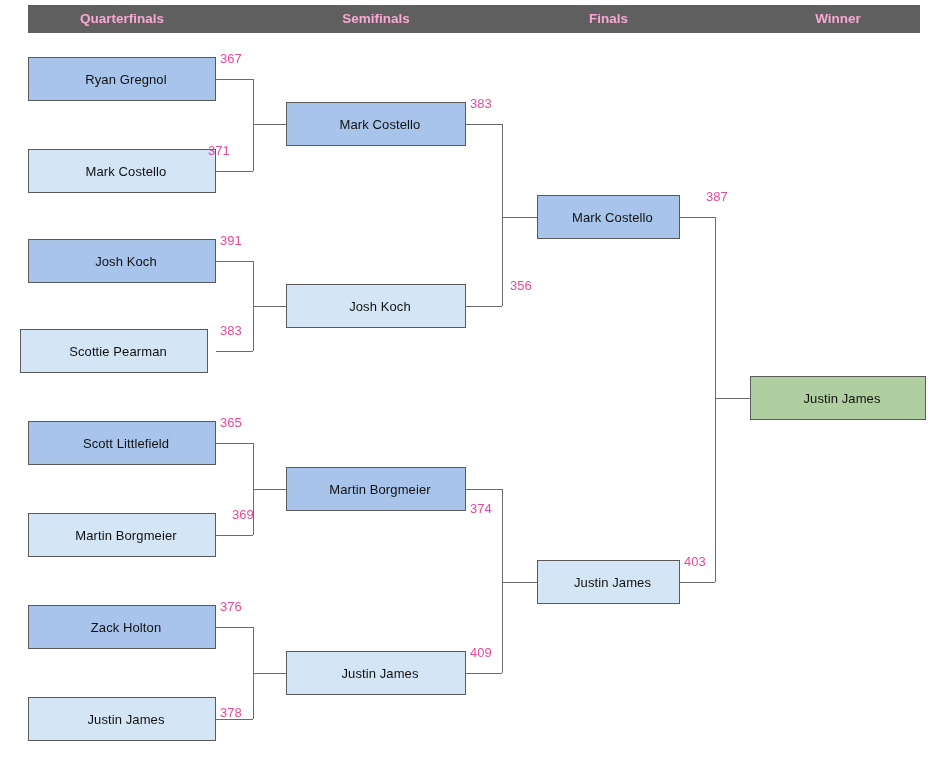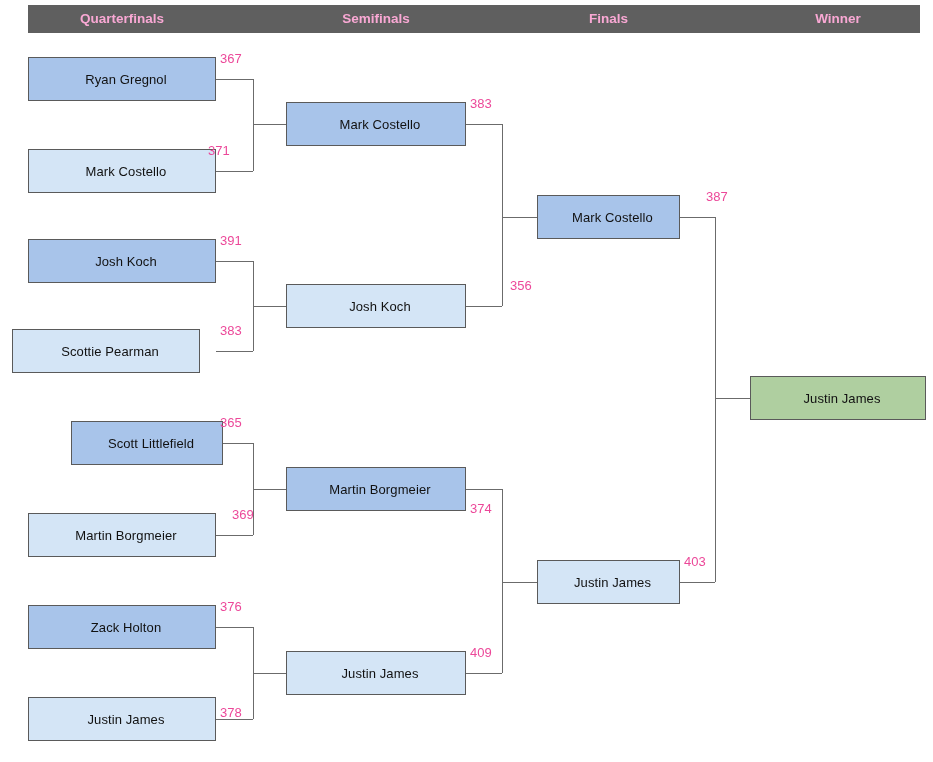--- a/index.html
+++ b/index.html
@@ -100,24 +100,24 @@
 
   <div class="box winner-seed" style="left:28px;top:57px;width:188px;height:44px;">Ryan Gregnol</div>
   <div class="score" style="left:220px;top:52px;">367</div>
 
   <div class="box loser-seed" style="left:28px;top:149px;width:188px;height:44px;">Mark Costello</div>
   <div class="score" style="left:208px;top:144px;">371</div>
 
   <div class="box winner-seed" style="left:28px;top:239px;width:188px;height:44px;">Josh Koch</div>
   <div class="score" style="left:220px;top:234px;">391</div>
 
-  <div class="box loser-seed" style="left:12px;top:329px;width:188px;height:44px;">Scottie Pearman</div>
+  <div class="box loser-seed" style="left:20px;top:329px;width:188px;height:44px;">Scottie Pearman</div>
   <div class="score" style="left:220px;top:324px;">383</div>
 
-  <div class="box winner-seed" style="left:28px;top:421px;width:152px;height:44px;margin-left:43px;">Scott Littlefield</div>
+  <div class="box winner-seed" style="left:28px;top:421px;width:188px;height:44px;">Scott Littlefield</div>
   <div class="score" style="left:220px;top:416px;">365</div>
 
   <div class="box loser-seed" style="left:28px;top:513px;width:188px;height:44px;">Martin Borgmeier</div>
   <div class="score" style="left:220px;top:508px;margin-left:12px;">369</div>
 
   <div class="box winner-seed" style="left:28px;top:605px;width:188px;height:44px;">Zack Holton</div>
   <div class="score" style="left:220px;top:600px;">376</div>
 
   <div class="box loser-seed" style="left:28px;top:697px;width:188px;height:44px;">Justin James</div>
   <div class="score" style="left:220px;top:706px;">378</div>

